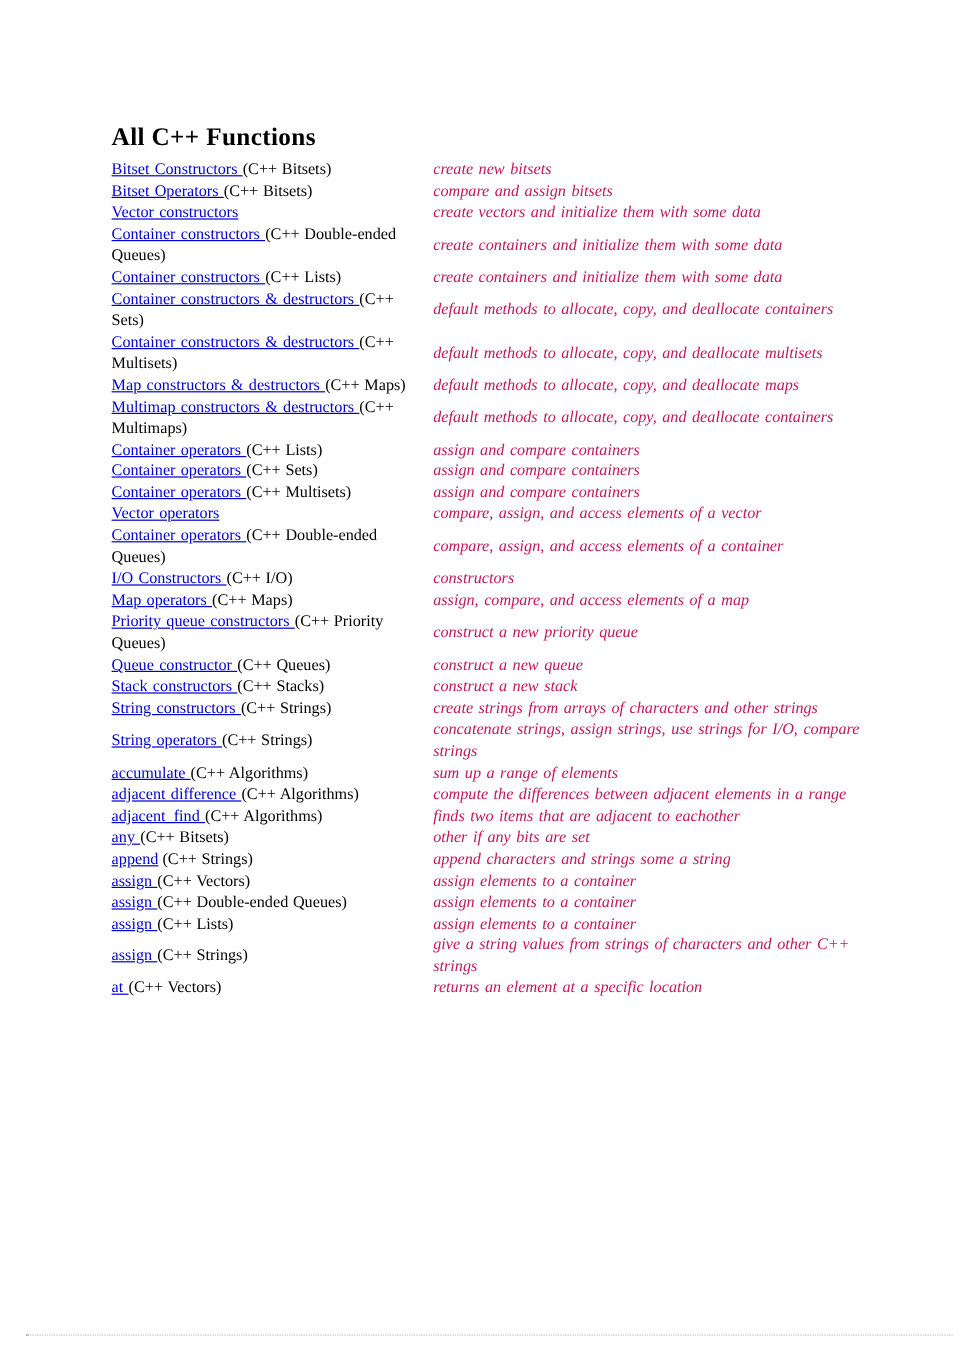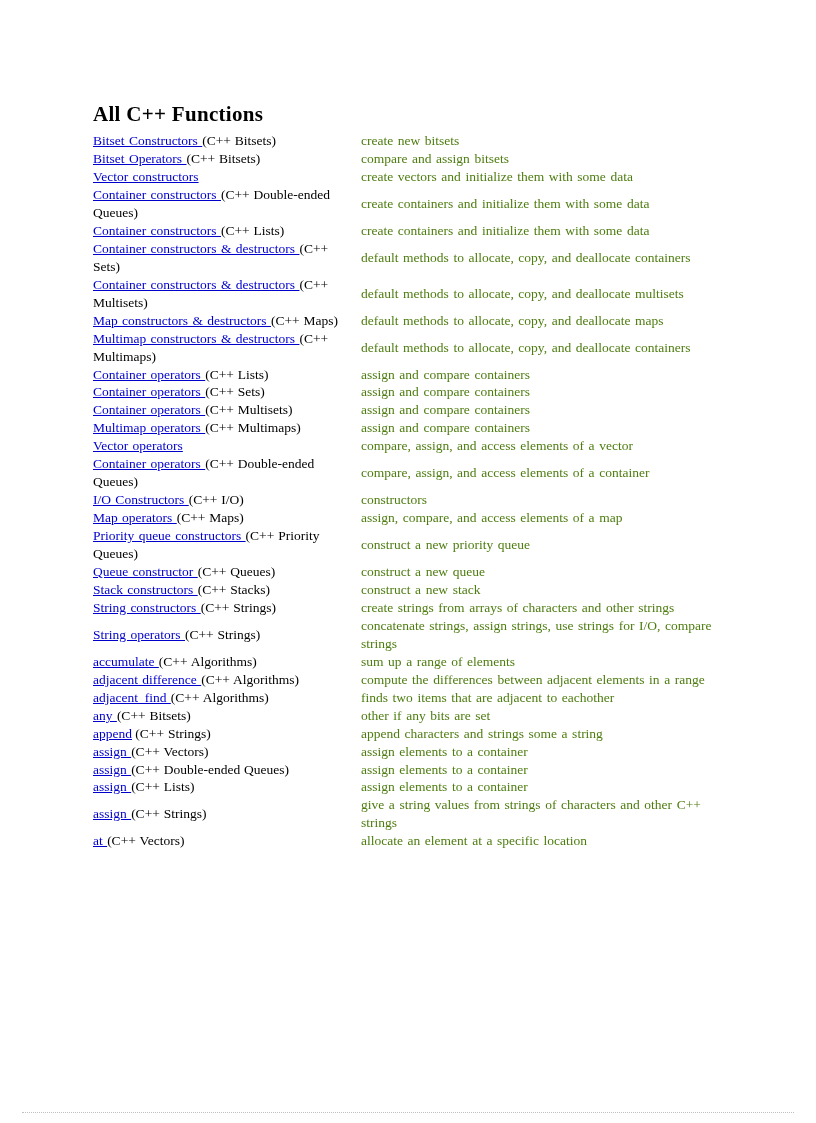--- a/index.html
+++ b/index.html
@@ -59,21 +59,22 @@
     width: 266px;
     padding-right: 8px;
   }
 
   td.col-spacer {
     width: 2px;
   }
 
   td.col-desc {
     width: 364px;
-    color: #4d7c0f;
+    color: #be185d;
+    font-style: italic;
   }
 
   a.fn-link {
     color: #0000cc;
     text-decoration: underline;
     word-spacing: 1px;
     text-align: right;
   }
 
   .fn-suffix {
@@ -158,25 +159,20 @@
             <td class="col-fn"><a class="fn-link" href="#">Container operators </a> <span class="fn-suffix">(C++ Sets)</span></td>
             <td class="col-spacer"></td>
             <td class="col-desc"><span class="desc-text">assign and compare containers</span></td>
           </tr>
           <tr>
             <td class="col-fn"><a class="fn-link" href="#">Container operators </a> <span class="fn-suffix">(C++ Multisets)</span></td>
             <td class="col-spacer"></td>
             <td class="col-desc"><span class="desc-text">assign and compare containers</span></td>
           </tr>
           <tr>
-            <td class="col-fn"><a class="fn-link" href="#">Multimap operators </a> <span class="fn-suffix">(C++ Multimaps)</span></td>
-            <td class="col-spacer"></td>
-            <td class="col-desc"><span class="desc-text">assign and compare containers</span></td>
-          </tr>
-          <tr>
             <td class="col-fn"><a class="fn-link" href="#">Vector operators </a></td>
             <td class="col-spacer"></td>
             <td class="col-desc"><span class="desc-text">compare, assign, and access elements of a vector</span></td>
           </tr>
           <tr>
             <td class="col-fn"><a class="fn-link" href="#">Container operators </a> <span class="fn-suffix">(C++ Double-ended Queues)</span></td>
             <td class="col-spacer"></td>
             <td class="col-desc"><span class="desc-text">compare, assign, and access elements of a container</span></td>
           </tr>
           <tr>
@@ -255,21 +251,21 @@
             <td class="col-desc"><span class="desc-text">assign elements to a container</span></td>
           </tr>
           <tr>
             <td class="col-fn"><a class="fn-link" href="#">assign </a> <span class="fn-suffix">(C++ Strings)</span></td>
             <td class="col-spacer"></td>
             <td class="col-desc"><span class="desc-text">give a string values from strings of characters and other C++ strings</span></td>
           </tr>
           <tr>
             <td class="col-fn"><a class="fn-link" href="#">at </a> <span class="fn-suffix">(C++ Vectors)</span></td>
             <td class="col-spacer"></td>
-            <td class="col-desc"><span class="desc-text">allocate an element at a specific location</span></td>
+            <td class="col-desc"><span class="desc-text">returns an element at a specific location</span></td>
           </tr>
         </tbody>
     </table>
 
   </div>
 
   <div id="bottom-rule"></div>
 </div>
 
 </body></html>

